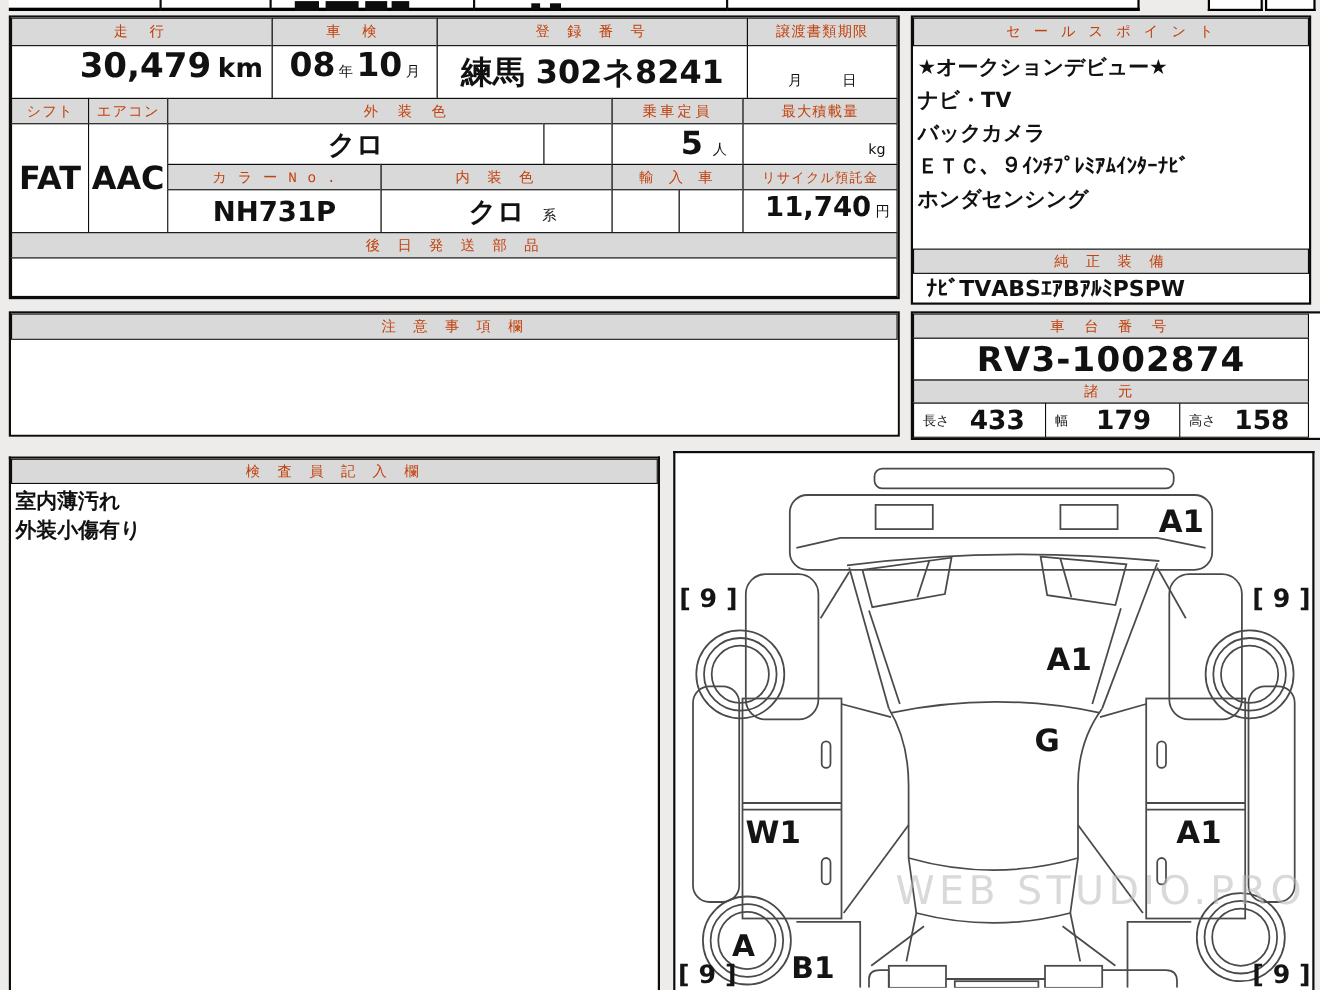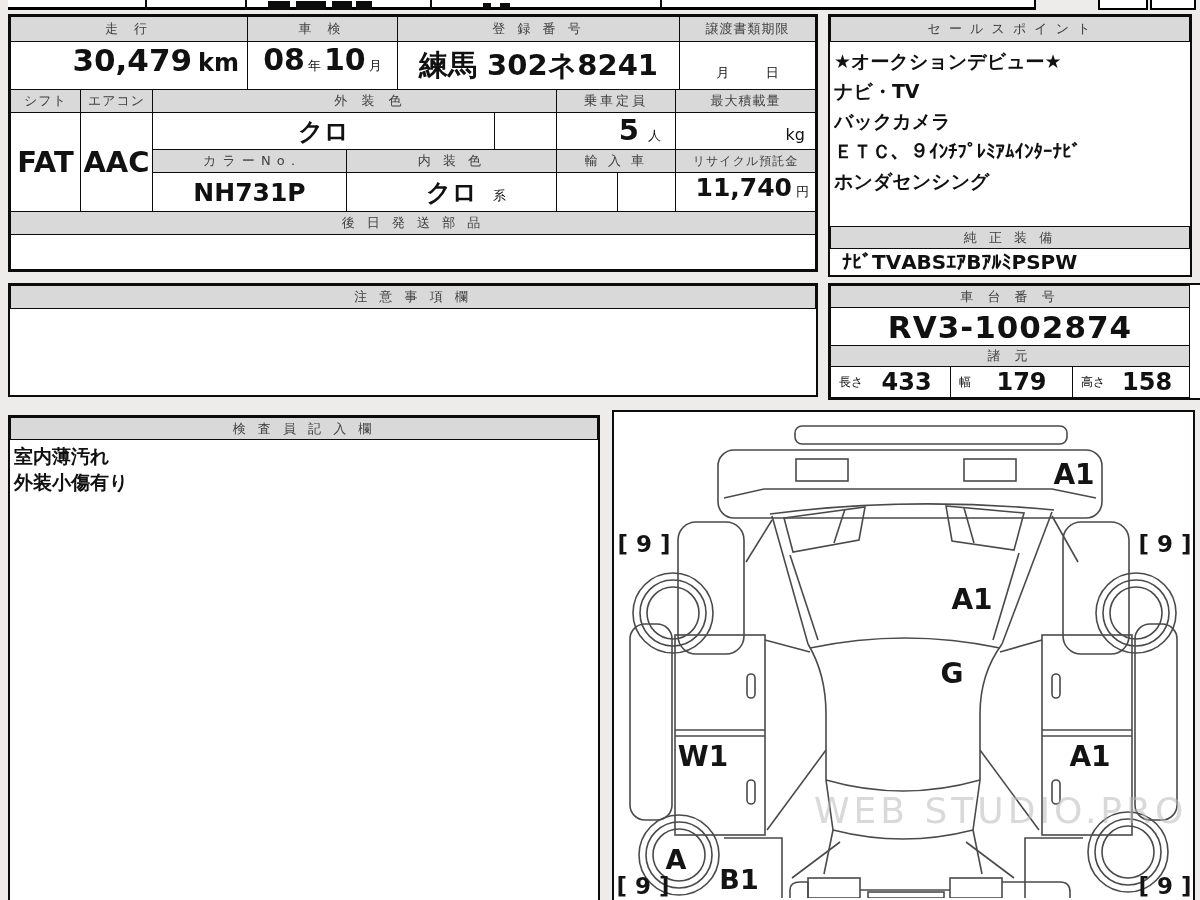--- a/index.html
+++ b/index.html
@@ -3,21 +3,21 @@
 <meta charset="utf-8">
 <title>Auction Sheet</title>
 <style>
   html,body{margin:0;padding:0;}
   body{width:1200px;height:900px;position:relative;background:#edecea;
        font-family:"DejaVu Sans","Liberation Sans",sans-serif;color:#111;overflow:hidden;}
   .abs{position:absolute;box-sizing:border-box;}
   .box{position:absolute;box-sizing:border-box;border:2px solid #0c0c0c;background:#fff;}
   .cell{position:absolute;box-sizing:border-box;border:1px solid #0c0c0c;background:#fff;}
   .hdr{background:#d9d9d9;display:flex;align-items:center;justify-content:center;
-       font-size:13px;letter-spacing:1px;color:#404040;white-space:nowrap;overflow:hidden;}
+       font-size:13px;letter-spacing:1px;color:#c2410c;white-space:nowrap;overflow:hidden;font-family:Liberation Mono, monospace;}
   .bigv{display:flex;align-items:center;justify-content:center;font-weight:bold;text-align:center;}
   .blk{position:absolute;background:#0c0c0c;}
   .unit{font-weight:normal;}
   .salesline{font-size:19px;font-weight:bold;line-height:30px;white-space:nowrap;}
   .equipitem{font-size:20px;font-weight:bold;}
   .inspline{font-size:19px;font-weight:bold;line-height:26px;}
   svg text{font-family:"DejaVu Sans","Liberation Sans",sans-serif;font-weight:bold;fill:#141414;}
   .wm{position:absolute;left:200px;top:378px;font-size:36px;letter-spacing:4px;
       color:rgba(185,185,185,0.55);white-space:nowrap;pointer-events:none;}
 </style>
@@ -71,21 +71,21 @@
   <div class="cell bigv" style="left:0;top:96px;width:71px;height:100px;font-size:29px;">FAT</div>
   <div class="cell bigv" style="left:70px;top:96px;width:73px;height:100px;font-size:29px;">AAC</div>
 
   <div class="cell bigv" style="left:142px;top:96px;width:343px;height:38px;font-size:25px;">クロ</div>
   <div class="cell" style="left:484px;top:96px;width:63px;height:38px;"></div>
 
   <div class="cell bigv" style="left:546px;top:96px;width:120px;height:38px;justify-content:flex-end;align-items:baseline;gap:9px;padding-right:14px;">
     <span style="font-size:29px;">5</span>
     <span class="unit" style="font-size:13px;">人</span>
   </div>
-  <div class="cell" style="left:665px;top:96px;width:141px;height:38px;display:flex;align-items:flex-end;justify-content:flex-end;padding:0 10px 5px;font-size:16px;">
+  <div class="cell" style="left:665px;top:96px;width:141px;height:38px;display:flex;align-items:flex-end;justify-content:flex-end;padding:0 10px 5px;font-size:13px;">
     <span>kg</span>
   </div>
 
   <div class="cell hdr" style="left:142px;top:133px;width:195px;height:24px;">カ ラ ー N o .</div>
   <div class="cell hdr" style="left:336px;top:133px;width:211px;height:24px;letter-spacing:4px;">内 装 色</div>
   <div class="cell hdr" style="left:546px;top:133px;width:120px;height:24px;letter-spacing:3px;">輸 入 車</div>
   <div class="cell hdr" style="left:665px;top:133px;width:141px;height:24px;font-size:12px;">リサイクル預託金</div>
 
   <div class="cell bigv" style="left:142px;top:156px;width:195px;height:40px;font-size:25px;">NH731P</div>
   <div class="cell bigv" style="left:336px;top:156px;width:211px;height:40px;">

